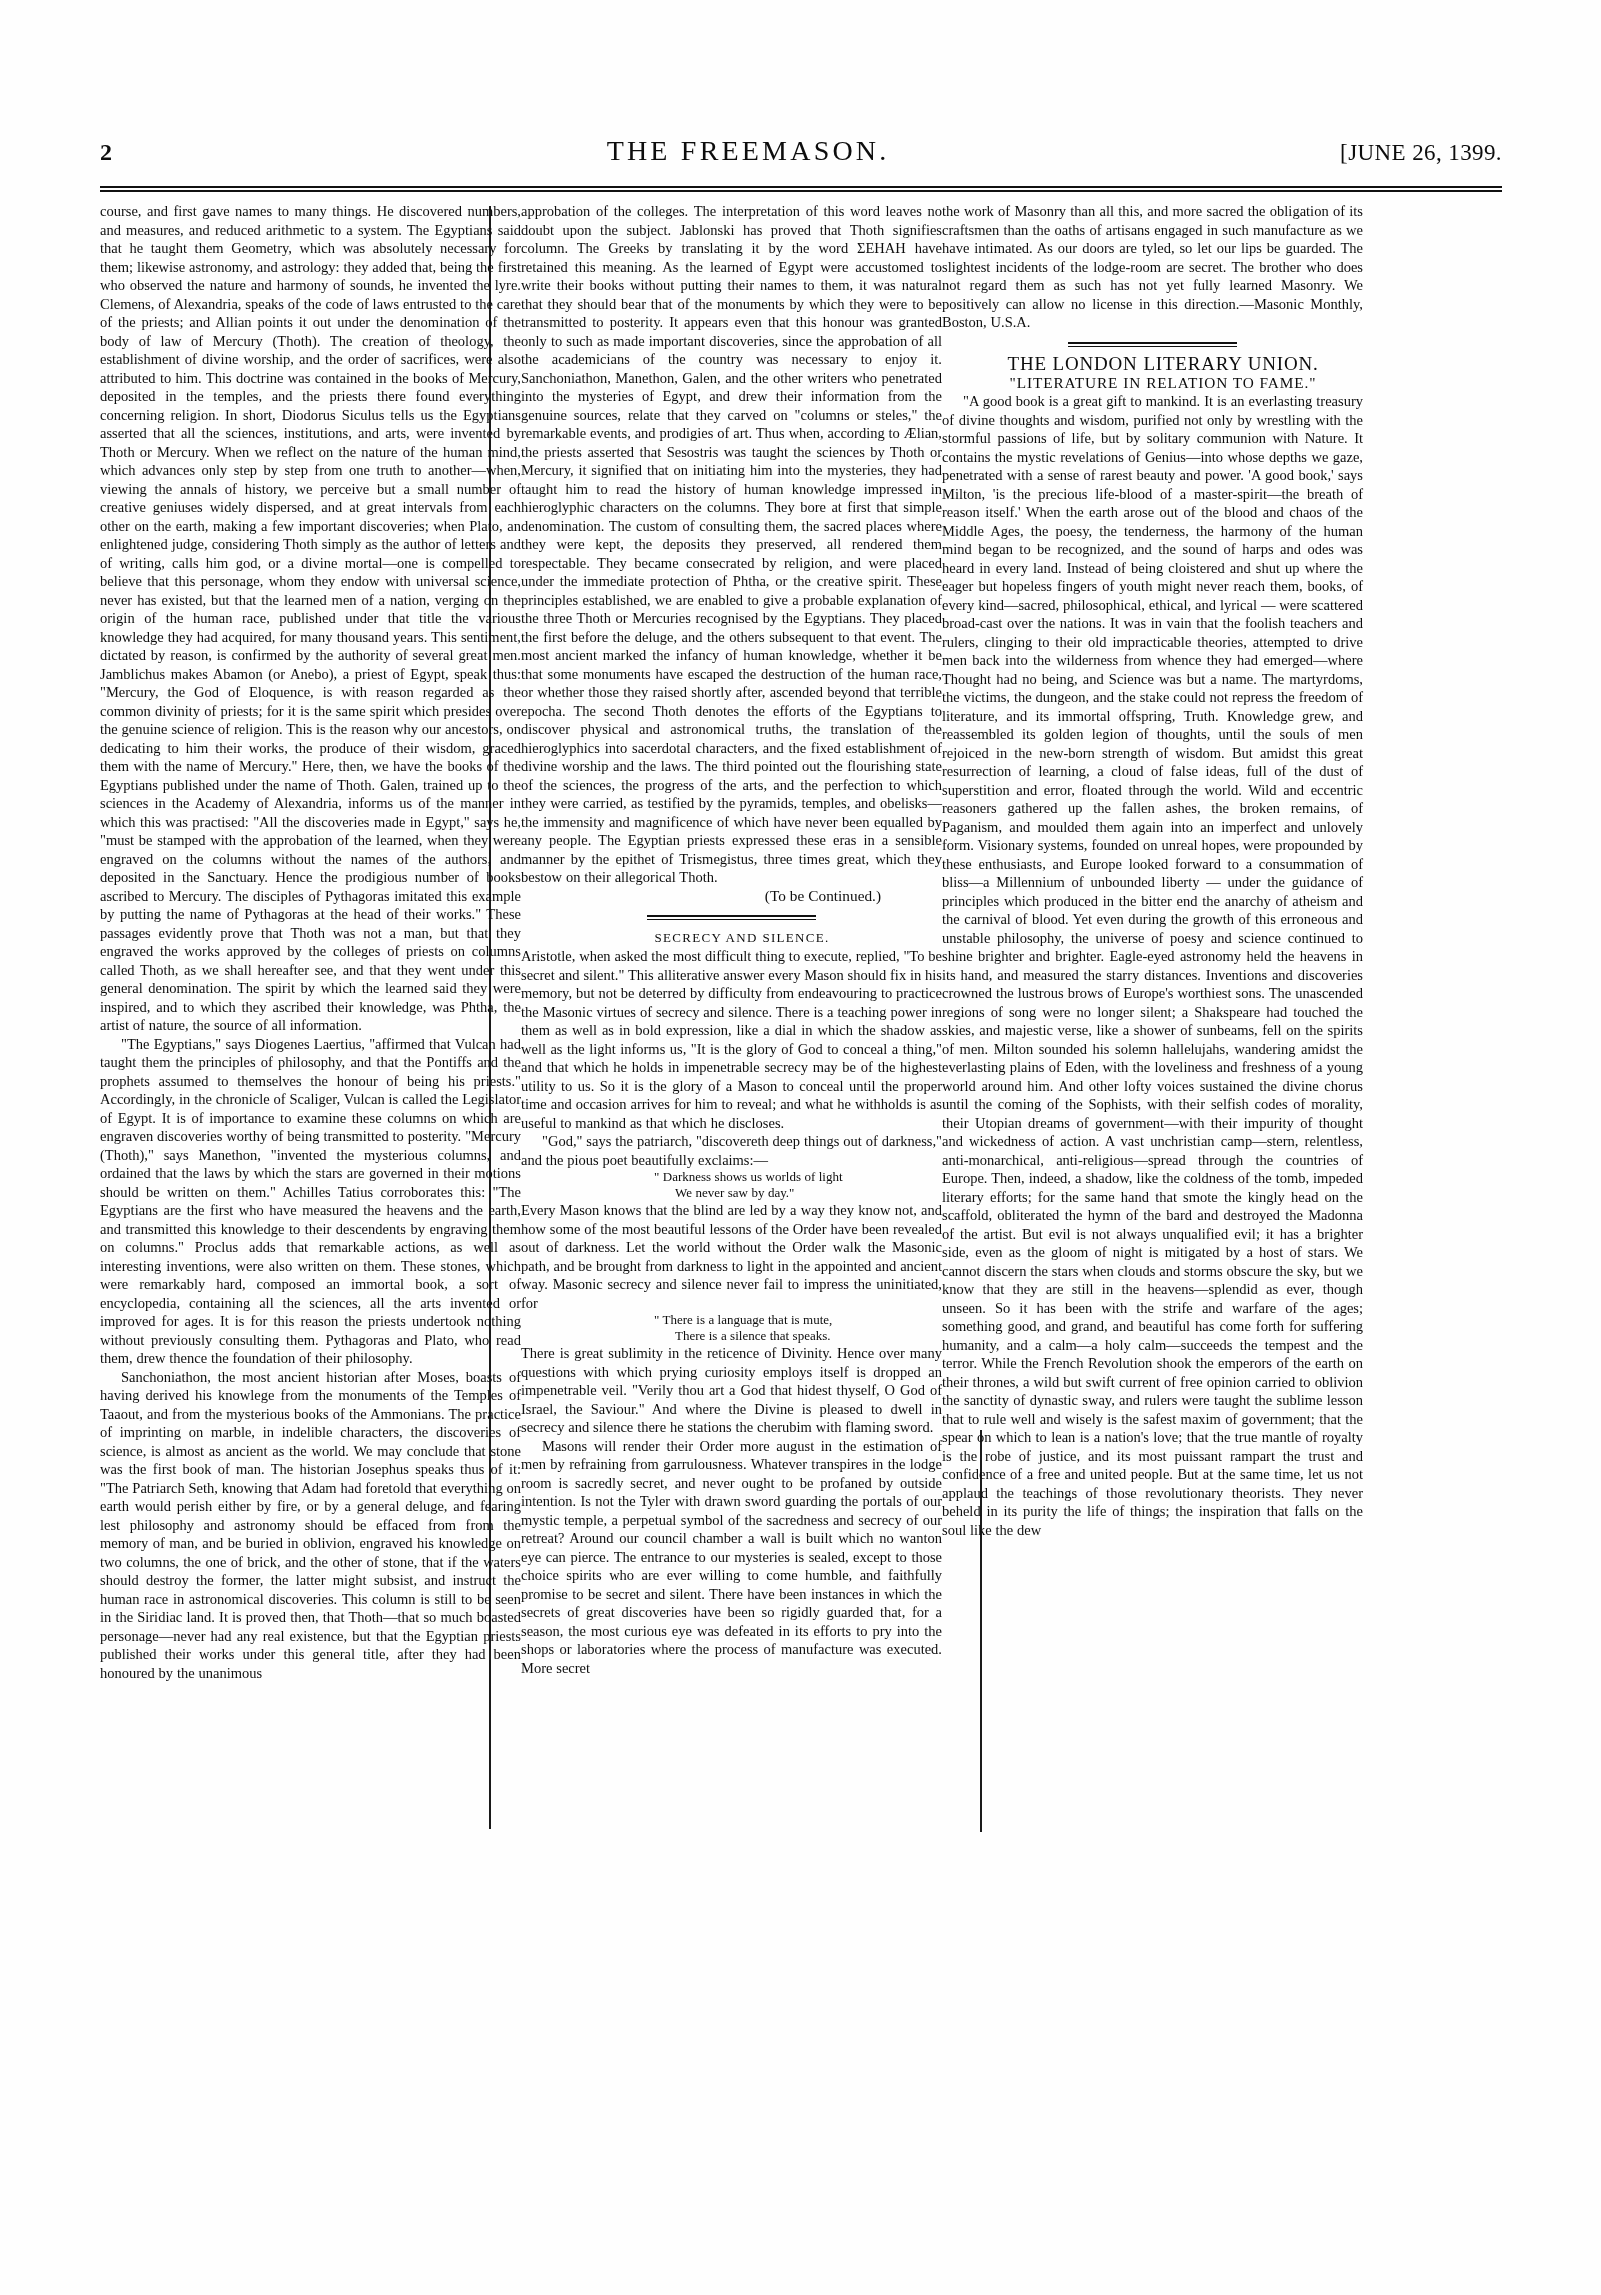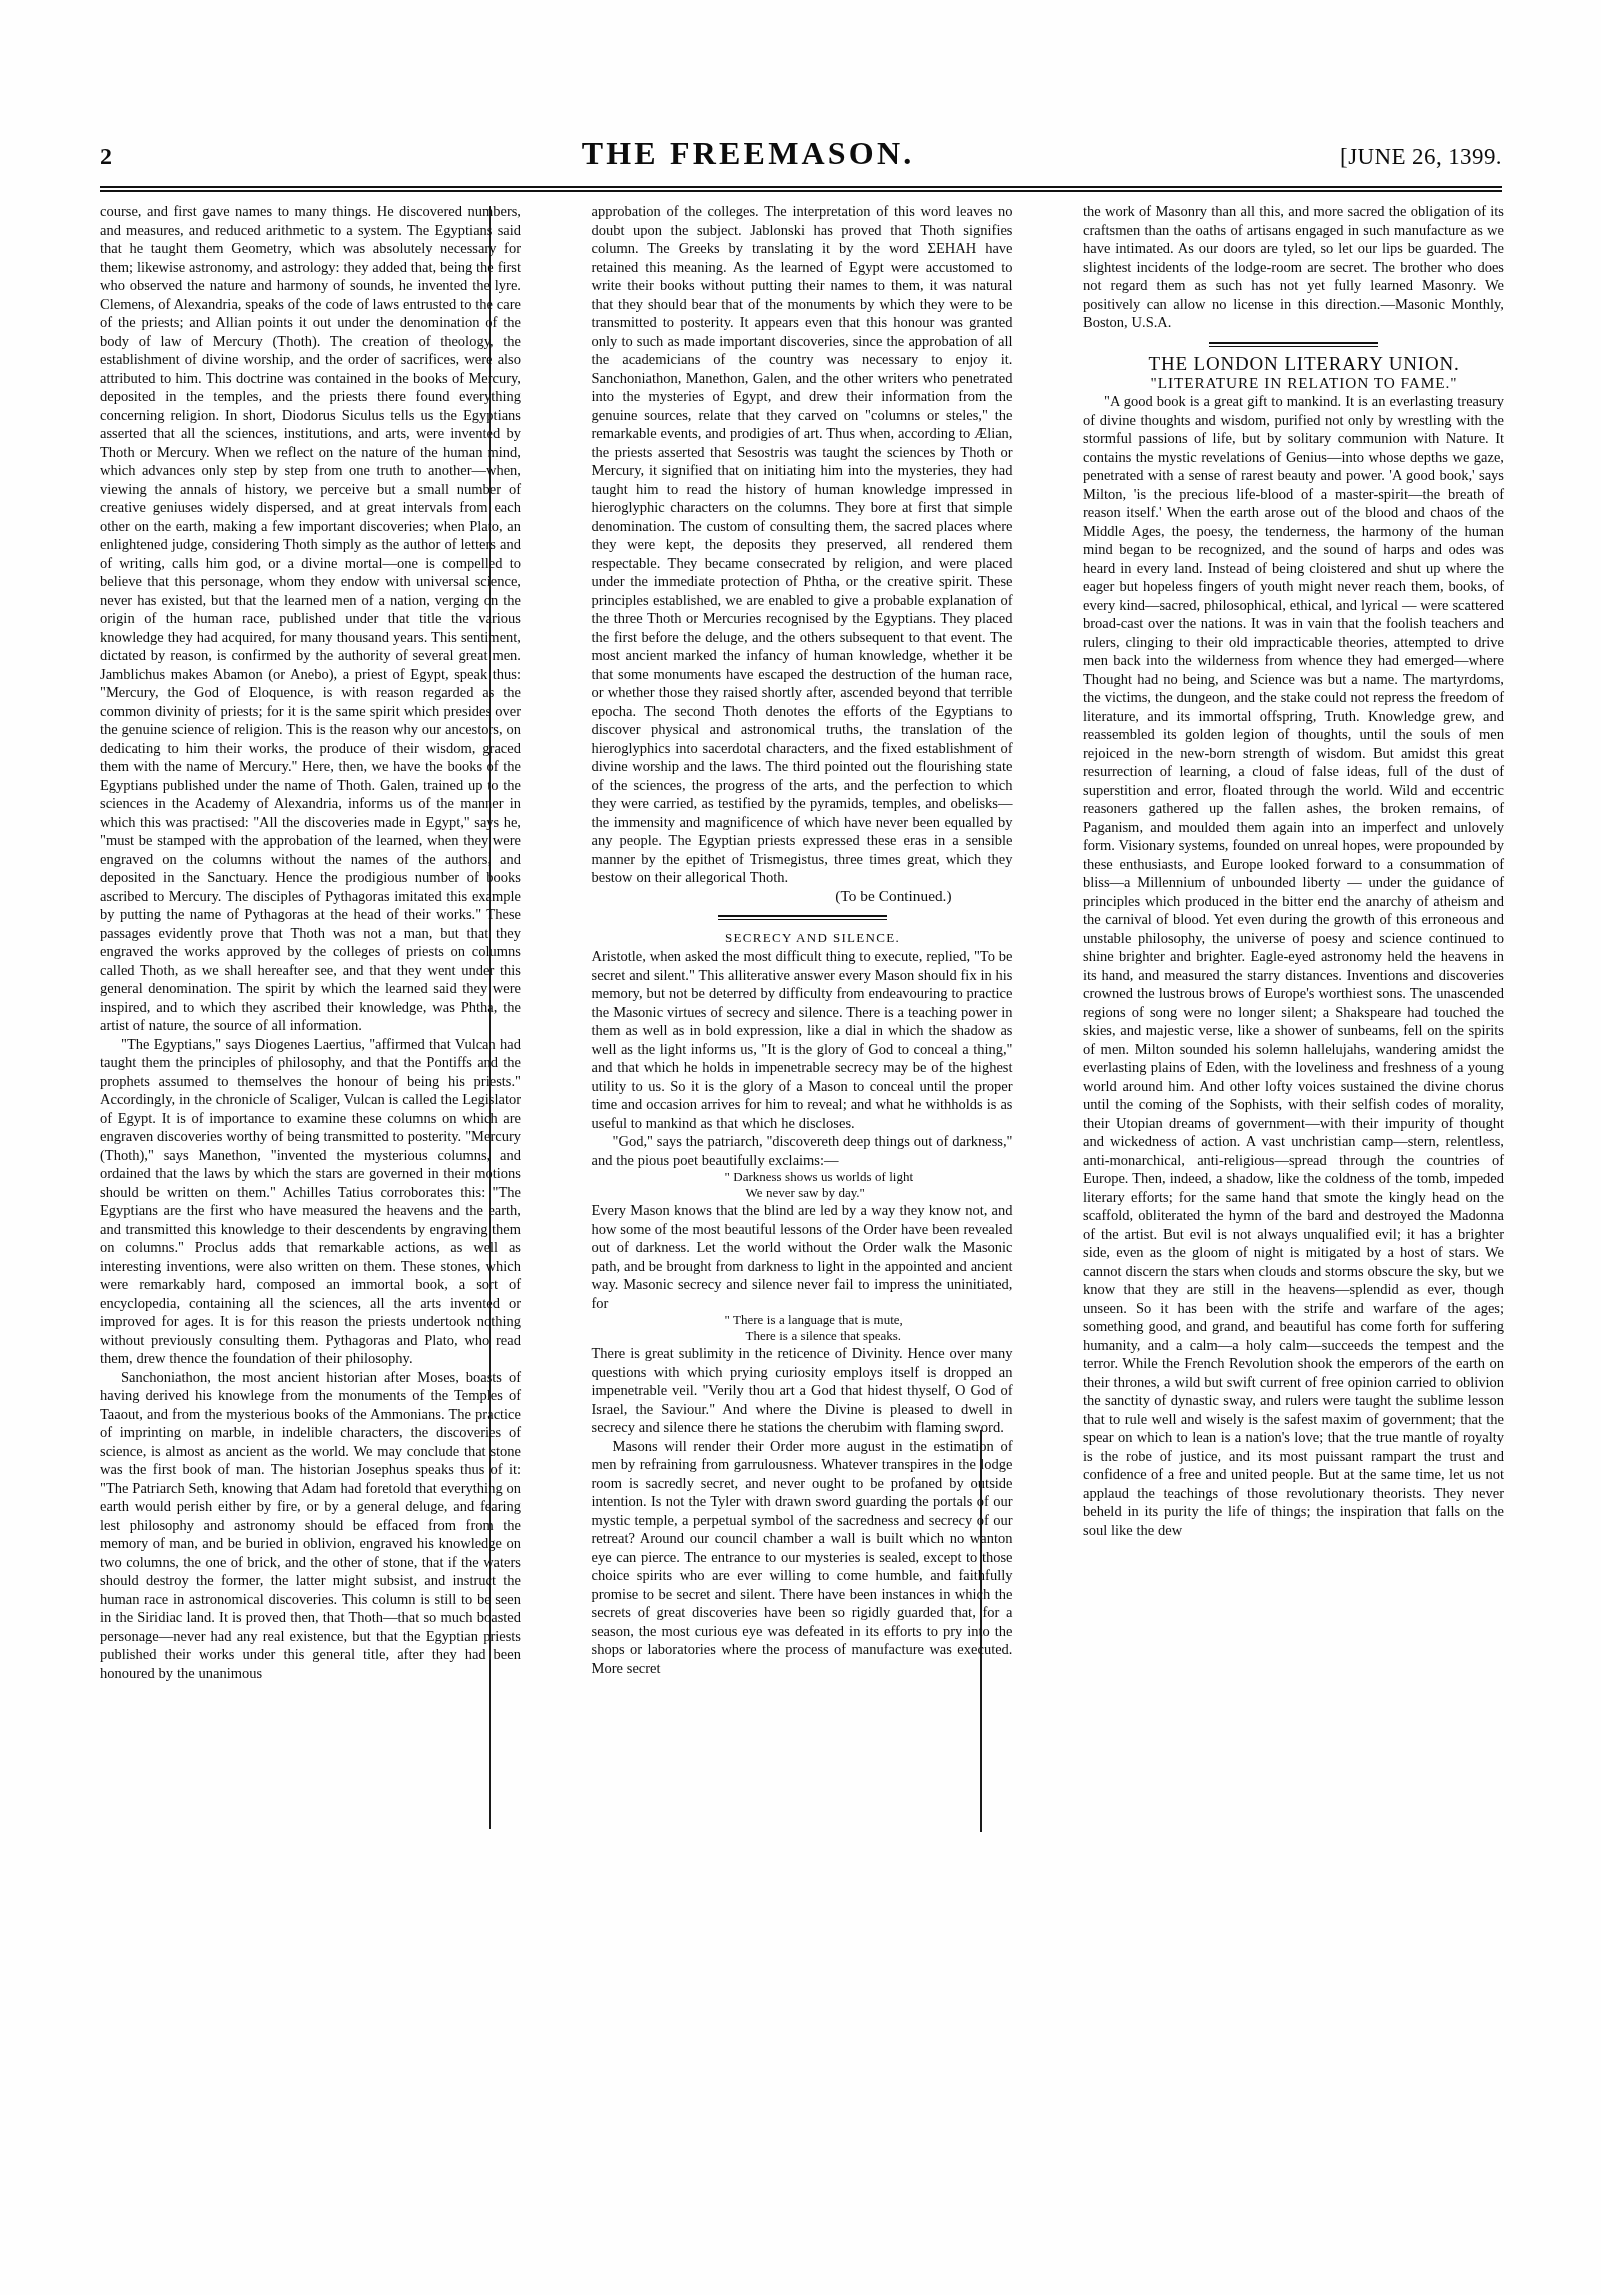--- a/index.html
+++ b/index.html
@@ -36,22 +36,22 @@
     align-items: baseline;
     justify-content: space-between;
   }
   .masthead-folio {
     font-size: 24px;
     font-weight: 700;
     letter-spacing: 0px;
     line-height: 1;
   }
   .masthead-title {
-    font-size: 32px;
-    font-weight: 700;
+    font-size: 28px;
+    font-weight: 400;
     letter-spacing: 3.2px;
     line-height: 1;
     white-space: nowrap;
     margin-left: 44px;
   }
   .masthead-date {
     font-size: 23px;
     font-weight: 400;
     line-height: 1;
     white-space: nowrap;
@@ -72,21 +72,21 @@
   }
 
   
   .columns {
     position: absolute;
     top: 202px;
     left: 100px;
     width: 1404px;
     height: 1928px;
     display: flex;
-    justify-content: space-between;
+    justify-content: flex-start;
   }
   .col {
     width: 421px;
     position: relative;
     font-size: 14.5px;
     line-height: 18.5px;
     text-align: justify;
     text-justify: inter-word;
     hyphens: none;
     word-spacing: 0.2px;

